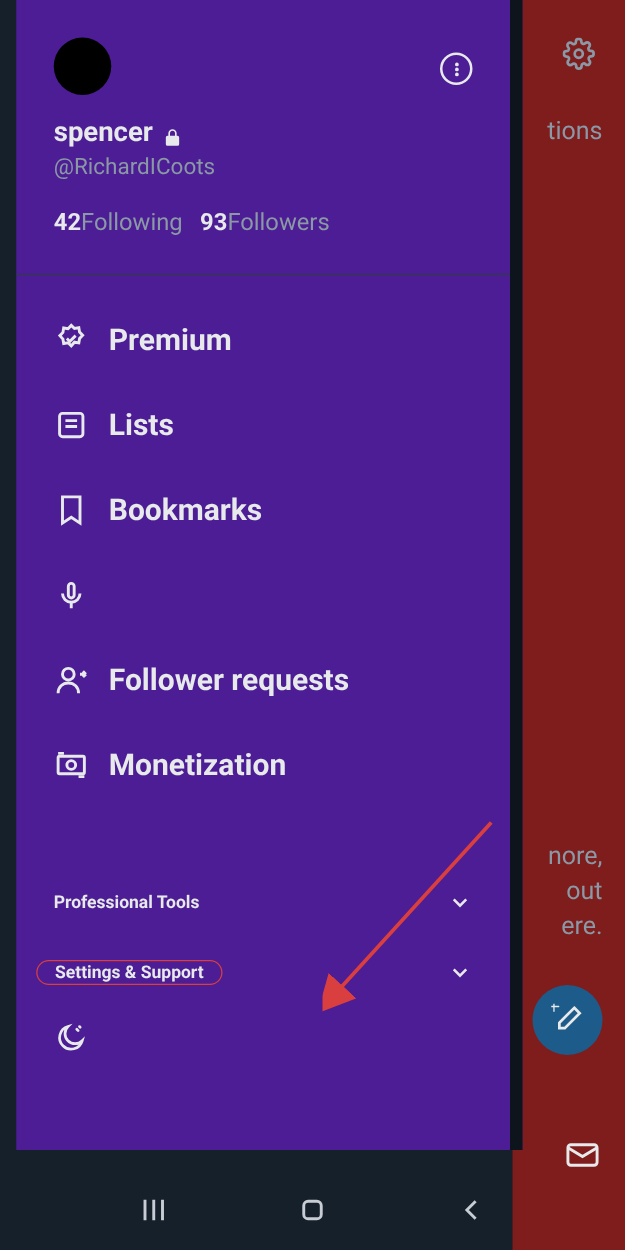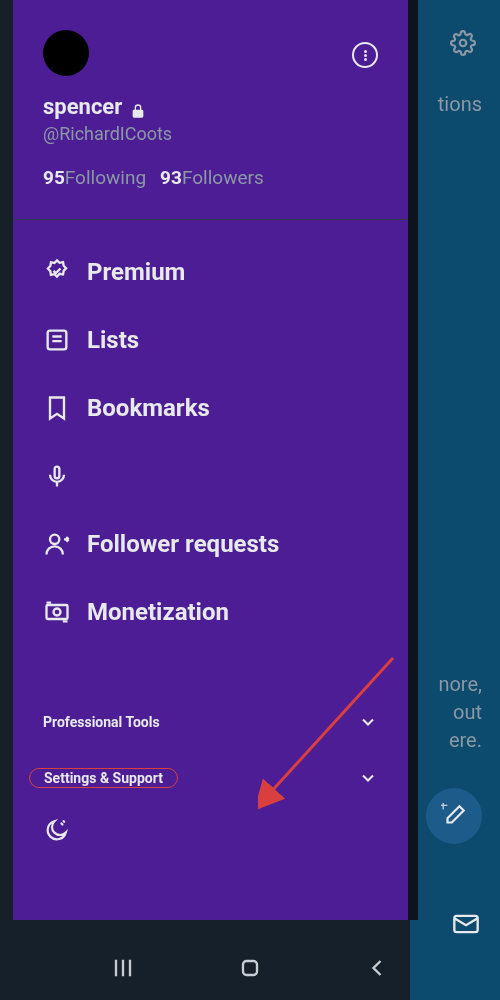--- a/index.html
+++ b/index.html
@@ -15,21 +15,21 @@
       color: #e7e9ea;
       position: relative;
       overflow: hidden;
     }
     .backdrop {
       position: absolute;
       right: 0;
       top: 0;
       width: 90px;
       height: 100%;
-      background: #0c4a6e;
+      background: #7f1d1d;
     }
     .backdrop-gear {
       position: absolute;
       top: 30px;
       right: 24px;
       width: 26px;
       height: 26px;
       color: #8b98a5;
     }
     .backdrop-text {
@@ -270,21 +270,21 @@
       <span class="lock-icon">
         <svg viewBox="0 0 24 24" fill="#e7e9ea">
             <path d="M12 2a5 5 0 0 0-5 5v3H6a2 2 0 0 0-2 2v8a2 2 0 0 0 2 2h12a2 2 0 0 0 2-2v-8a2 2 0 0 0-2-2h-1V7a5 5 0 0 0-5-5zm-3 5a3 3 0 1 1 6 0v3H9V7z"></path>
           </svg>
       </span>
     </div>
     <div class="handle">@RichardICoots</div>
 
     <div class="stats-row">
       <div>
-        <span class="stat-count">95</span><span class="stat-label">Following</span>
+        <span class="stat-count">42</span><span class="stat-label">Following</span>
       </div>
       <div>
         <span class="stat-count">93</span><span class="stat-label">Followers</span>
       </div>
     </div>
 
     <div class="divider"></div>
 
     <div class="nav-list">
       <div class="nav-item">

